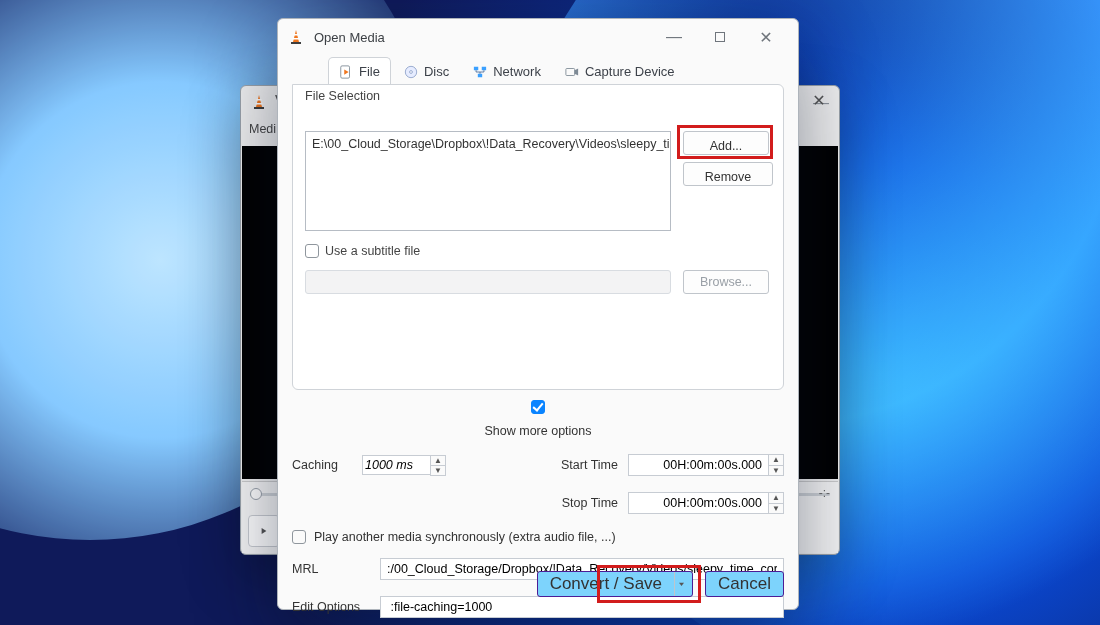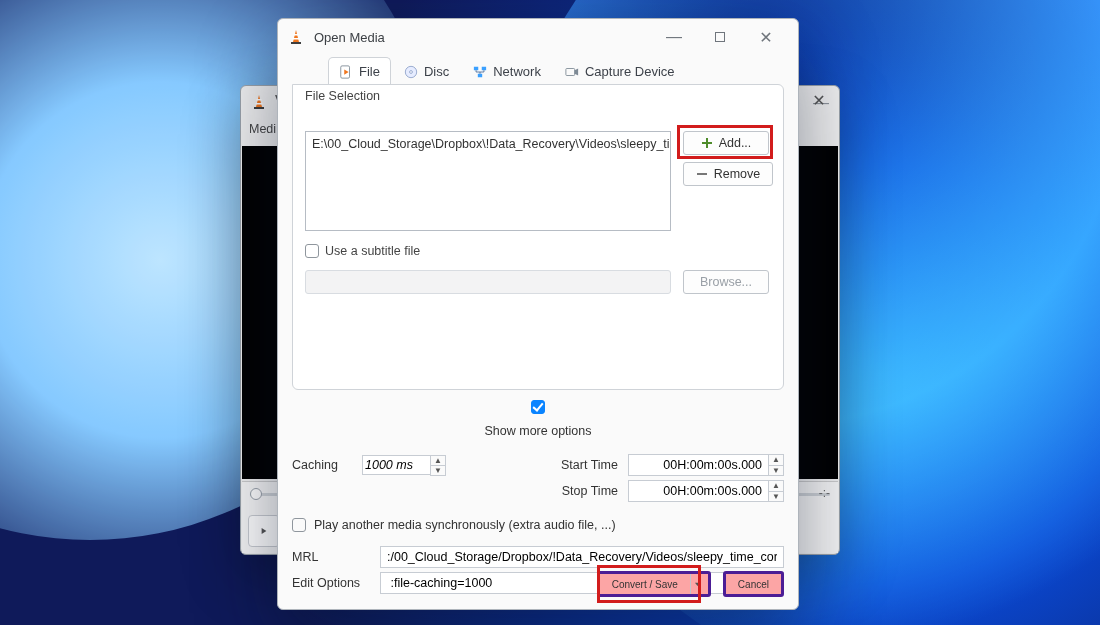--- a/index.html
+++ b/index.html
@@ -56,49 +56,49 @@
   .tabbody { margin:-1px 14px 0 14px; border:1px solid #cfd3d8; border-radius:0 6px 6px 6px; background:#fff; height:306px; position:relative; }
 
   .group-title { position:absolute; left:12px; top:4px; font-size:12.5px; color:#444; }
   .group-desc { position:absolute; left:12px; top:24px; font-size:12.5px; color:#444; }
 
   .file-list { position:absolute; left:12px; top:46px; width:366px; height:100px; border:1px solid #b6bcc4; background:#fff;
     font-size:12.5px; color:#333; padding:4px 6px; line-height:16px; overflow:hidden; white-space:nowrap; }
 
   .add-btn, .remove-btn, .browse-btn {
     font-size:12.5px; border:1px solid #c0c5cb; background:#fdfdfd; border-radius:3px; color:#333;
-    display:inline-flex; align-items:center; justify-content:center; gap:6px; }
+    display:inline-flex; align-items:center; justify-content:center; gap:6px;flex-direction:column; }
   .add-btn { position:absolute; left:390px; top:46px; width:86px; height:24px; }
   .remove-btn { position:absolute; left:390px; top:77px; width:90px; height:24px; }
   .browse-btn { position:absolute; left:390px; top:185px; width:86px; height:24px; color:#9aa0a7; }
   .subtitle-row { position:absolute; left:12px; top:159px; display:flex; align-items:center; gap:6px; font-size:12.5px; color:#444;}
   .sub-path { position:absolute; left:12px; top:185px; width:366px; height:24px; border:1px solid #d8dce1; background:#f3f3f4; border-radius:3px;}
   .highlight-add { position:absolute; left:384px; top:40px; width:96px; height:34px; border:3px solid #d21c1c; }
   .checkbox { width:14px; height:14px; border:1px solid #8f969d; border-radius:3px; display:inline-block; flex:none;}
   .checkbox.on { background:#0a84ff; border-color:#0a84ff; position:relative; }
   .checkbox.on::after{ content:""; position:absolute; left:3px; top:0px; width:4px; height:8px; border:2px solid #fff; border-left:none; border-top:none; transform:rotate(40deg); }
 
   .options { margin:8px 14px 0 14px; font-size:12.5px; color:#333; }
-  .opt-row { display:flex; align-items:center; gap:10px; margin-top:4px; }
+  .opt-row { display:flex; align-items:center; gap:10px; margin-top:16px; }
   .opt-row.first { margin-top:10px;flex-direction:column; }
   .lbl { min-width:60px; color:#333; }
   .spin { display:flex; align-items:stretch; }
   .spin input { width:68px; height:20px; border:1px solid #c7ccd3; border-right:none; text-align:left; padding-right:6px; font-size:12.5px;font-style:italic; }
   .spin .arrows, .time .arrows { width:16px; border:1px solid #c7ccd3; display:flex; flex-direction:column; }
   .arrows span{ flex:1; display:flex; align-items:center; justify-content:center; font-size:8px; color:#555; border-bottom:1px solid #c7ccd3;}
   .arrows span:last-child{ border-bottom:none;}
   .time-lbl { min-width:72px; text-align:right; margin-left:auto; }
   .time { display:flex; }
   .time input { width:140px; height:22px; border:1px solid #c7ccd3; border-right:none; text-align:right; padding-right:6px; font-size:12.5px;}
   .wide-input { flex:1; height:22px; border:1px solid #c7ccd3; font-size:12.5px; padding:0 6px; }
   .opt-row.mrl .lbl, .opt-row.edit .lbl { min-width:78px; }
   .play-sync { display:flex; align-items:center; gap:8px; margin-top:16px; }
 
   .dlg-footer { position:absolute; left:14px; right:14px; bottom:12px; display:flex; justify-content:flex-end; gap:12px; }
-  .btn { height:26px; padding:0 12px; border:3px solid #4c1d95; background:#fca5a5; border-radius:3px; font-size:10px; color:#333; display:inline-flex; align-items:center; gap:6px;}
+  .btn { height:26px; padding:0 12px; border:1px solid #4c1d95; background:#7dd3fc; border-radius:3px; font-size:17px; color:#333; display:inline-flex; align-items:center; gap:6px;}
   .btn .drop { width:14px; border-left:1px solid #c0c5cb; height:100%; display:flex; align-items:center; justify-content:center; margin-left:6px; margin-right:-8px; padding:0 4px;}
   .highlight-convert { position:absolute; right:97px; bottom:6px; width:104px; height:38px; border:3px solid #d21c1c; }
 
   .cone { width:16px; height:16px; }
   .disc-ico { width:14px; height:14px; }
 </style>
 </head>
 <body>
 
 <div class="desktop">

